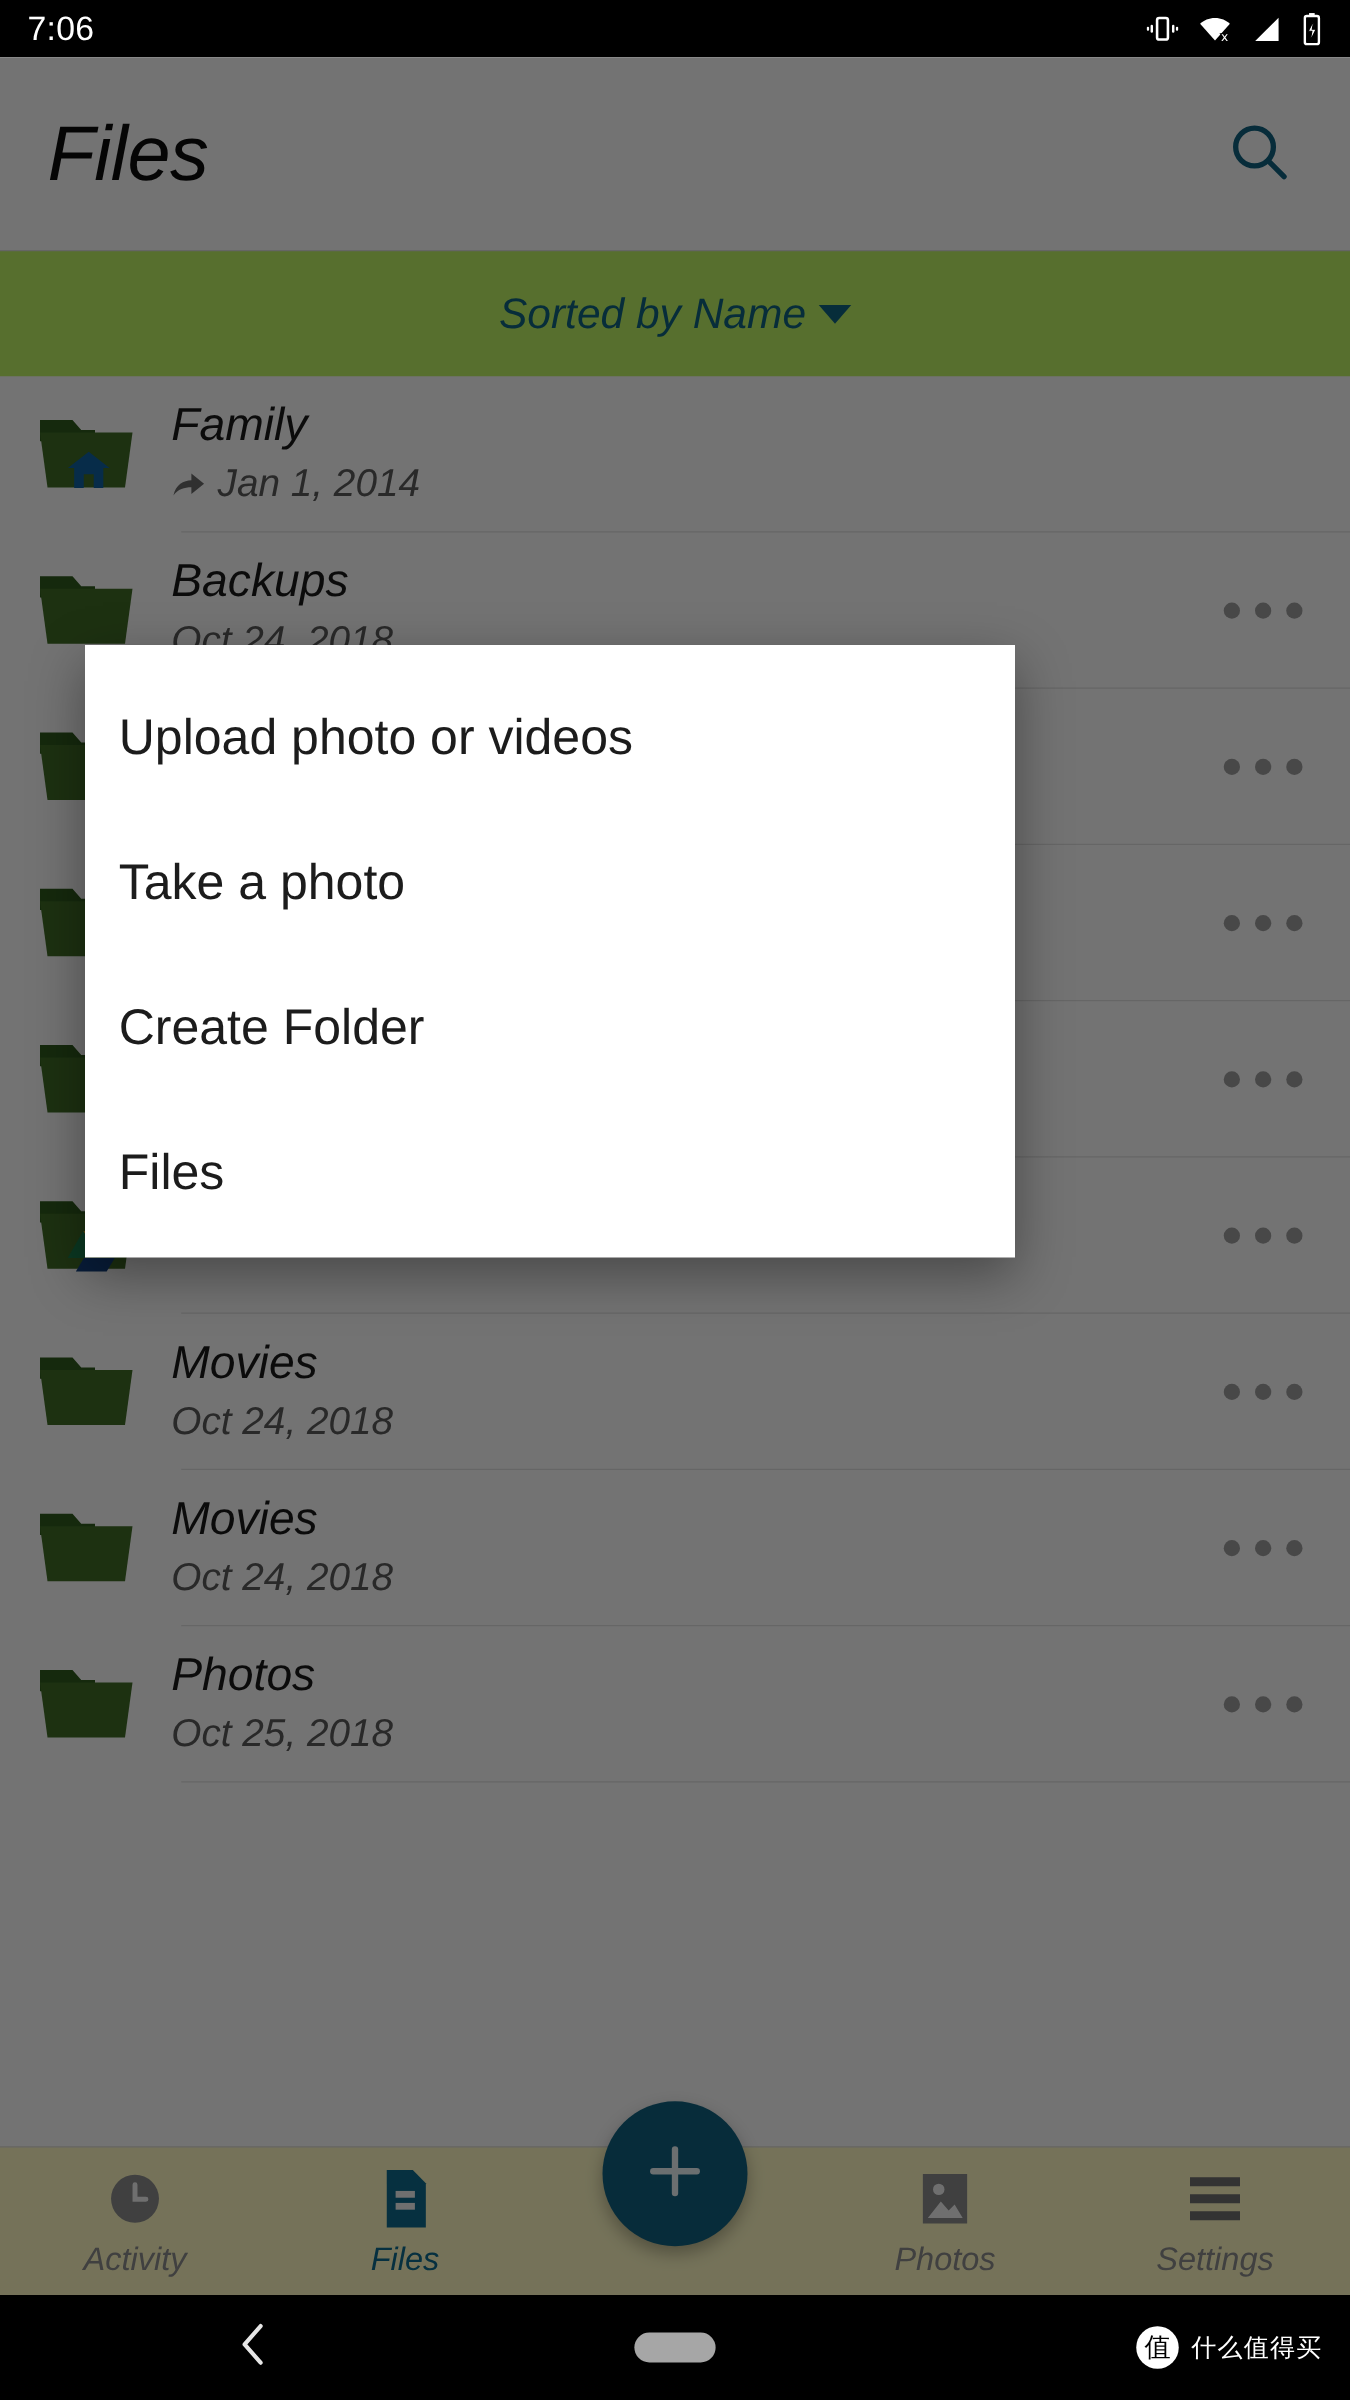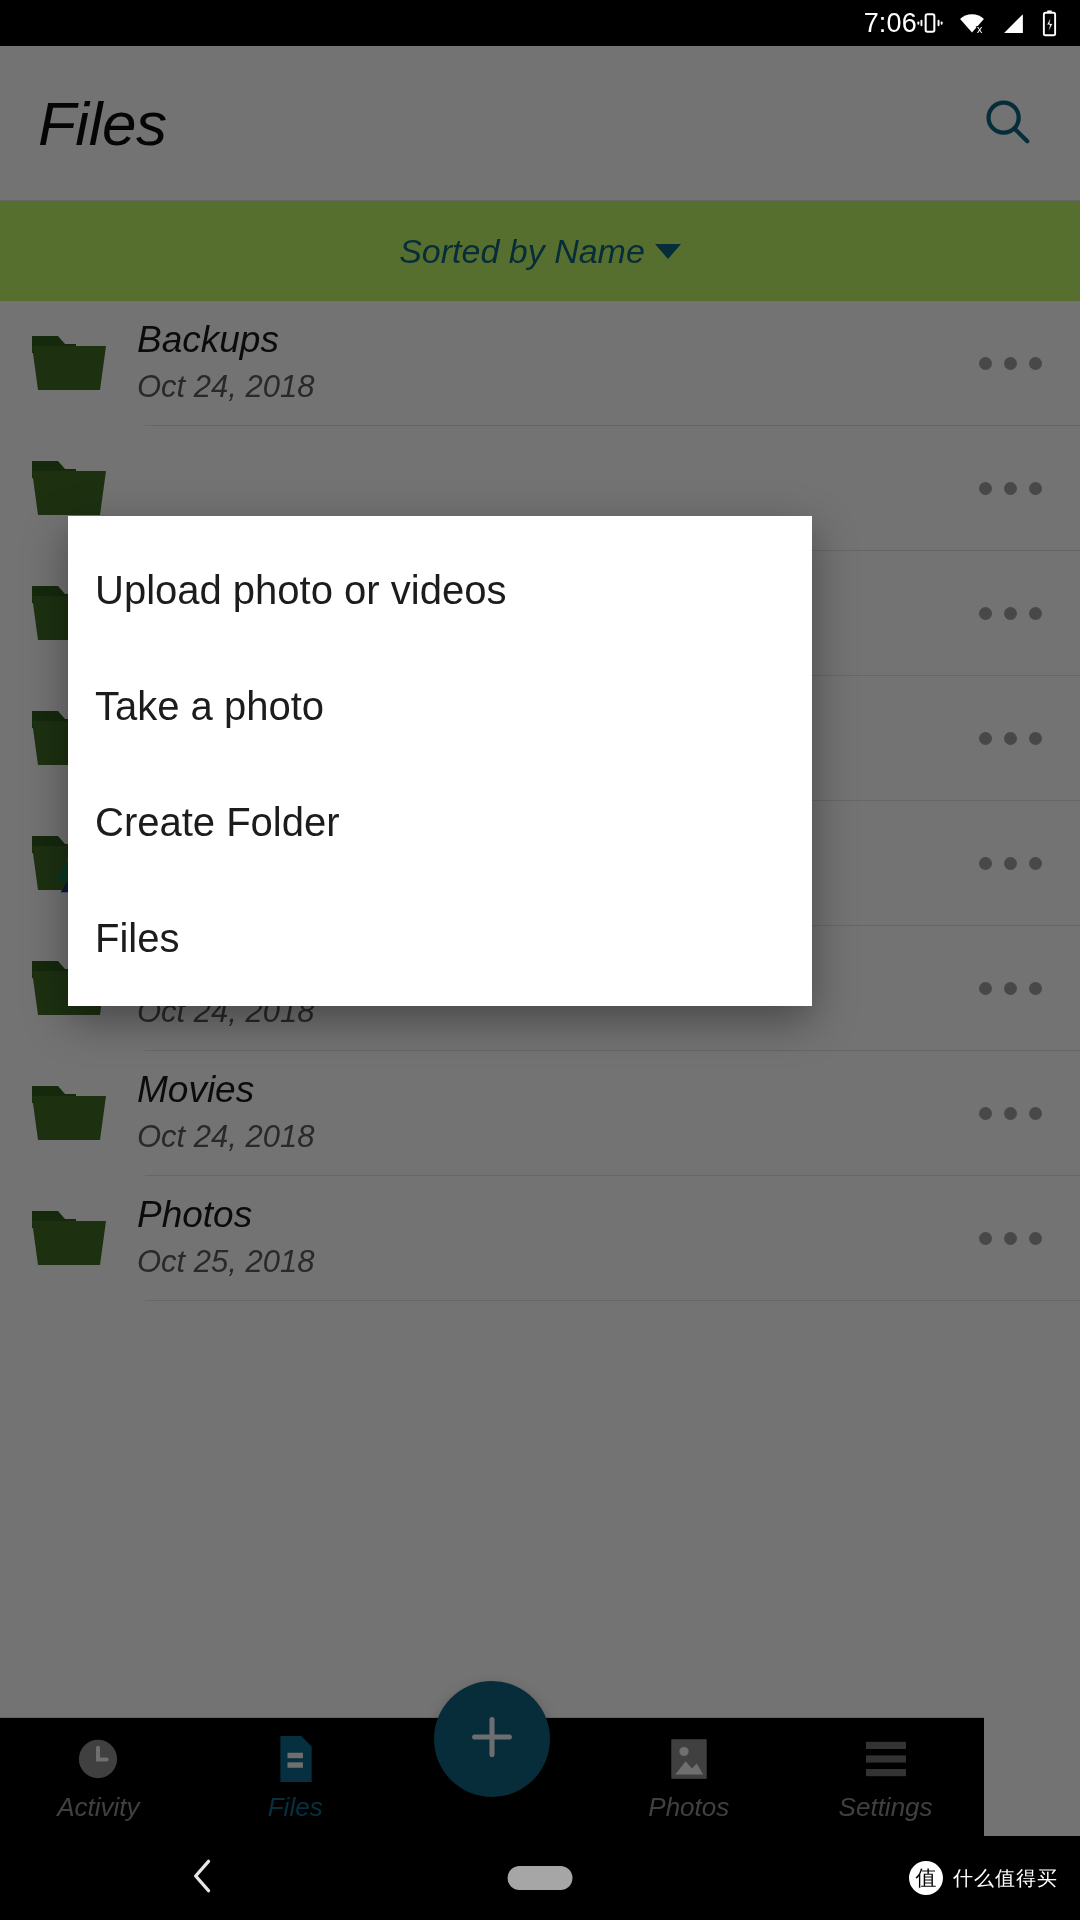--- a/index.html
+++ b/index.html
@@ -8,21 +8,21 @@
     background:#000;
     font-family:"Liberation Sans", sans-serif;
     overflow:hidden;
   }
   #screen { position:relative; width:1080px; height:1920px; }
 
   
   .statusbar {
     position:absolute; top:0; left:0; width:1080px; height:46px;
     background:#000; color:#fff;
-    display:flex; align-items:center; justify-content:flex-end;
+    display:flex; align-items:center; justify-content:space-between;
     padding:0 22px;
   }
   .status-time { font-size:27px; font-weight:400; letter-spacing:.2px; }
   .status-icons { display:flex; align-items:center; gap:15px; }
   .status-icons svg { display:block; }
 
   
   .app {
     position:absolute; top:46px; left:0; width:1080px; height:1790px;
     background:#fafafa;
@@ -72,22 +72,22 @@
     box-shadow:0 14px 40px rgba(0,0,0,.38);
   }
   .dialog-item {
     height:116px; display:flex; align-items:center;
     padding-left:27px; font-size:40px; color:#1c1c1c;
   }
   .dialog-item:first-child { margin-top:16px; }
 
   
   .bottomnav {
-    position:absolute; left:0; bottom:0; width:984px; height:119px;
-    background:#000000; border-top:1px solid #dcdcdc;
+    position:absolute; left:0; bottom:0; width:1080px; height:119px;
+    background:#fef9c3; border-top:1px solid #dcdcdc;
     display:flex; align-items:flex-start; z-index:30;
   }
   .navitem {
     flex:1 1 0; height:119px; display:flex; flex-direction:column;
     align-items:center; justify-content:center; gap:7px;
   }
   .navitem .lbl { font-size:26px; color:#8b8b8b; }
   .navitem.active .lbl { color:#0f6a8b; }
   .navitem .ico { height:52px; display:flex; align-items:center; justify-content:center; }
   .fab-slot { flex:1 1 0; position:relative; }
@@ -174,20 +174,38 @@
     <div class="sortbar">
       <span class="sort-text">Sorted by Name</span>
       <span class="sort-caret"></span>
     </div>
 
     <div class="list" id="file-list">
         <div class="row">
           <div class="folder-ico"><svg width="82" height="68" viewBox="0 0 82 68">
               <path d="M2 6h26l7 8h11v9H2z" fill="#2f5a1d"></path>
               <path d="M2 16h74l-6 44H8z" fill="#3f6b26"></path>
+            </svg><svg width="44" height="40" viewBox="0 0 24 24" style="position:absolute;left:19px;top:26px">
+              <path d="M12 3.2L22 11h-3v9.6h-4.6V14H9.6v6.6H5V11H2z" fill="#1061a0"></path>
+            </svg></div>
+          <div class="row-text">
+            <div class="row-name">Family</div>
+            <div class="row-date">
+              <svg width="28" height="24" viewBox="0 0 24 20" fill="#6a6a6a" style="flex:0 0 auto">
+                <path d="M1.5 18C3 10.5 8.5 7.8 13.8 7.6V3l8.7 7-8.7 7v-4.6C9 12.4 4.6 13.7 1.5 18z"></path>
+              </svg>
+              <span>Jan 1, 2014</span>
+            </div>
+          </div>
+          <div class="sep"></div>
+        </div>
+        <div class="row">
+          <div class="folder-ico"><svg width="82" height="68" viewBox="0 0 82 68">
+              <path d="M2 6h26l7 8h11v9H2z" fill="#2f5a1d"></path>
+              <path d="M2 16h74l-6 44H8z" fill="#3f6b26"></path>
             </svg></div>
           <div class="row-text">
             <div class="row-name">Backups</div>
             <div class="row-date">
               <span>Oct 24, 2018</span>
             </div>
           </div>
           <div class="overflow">
             <i></i>
             <i></i>

